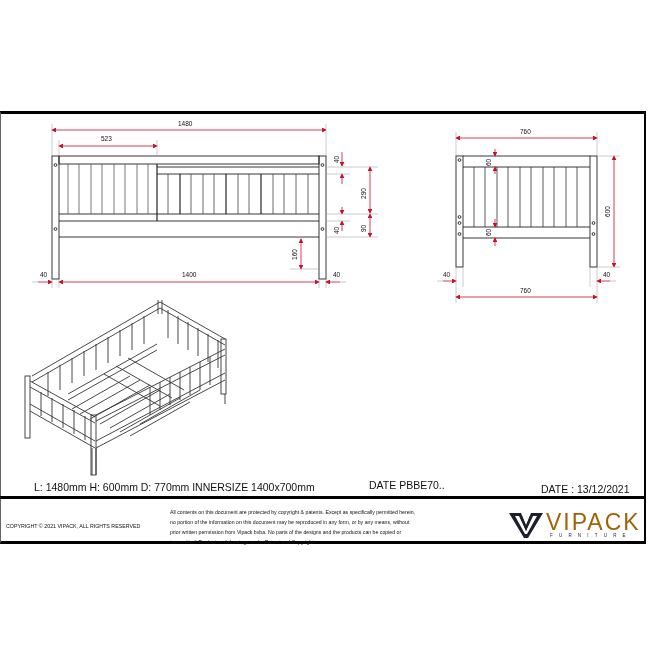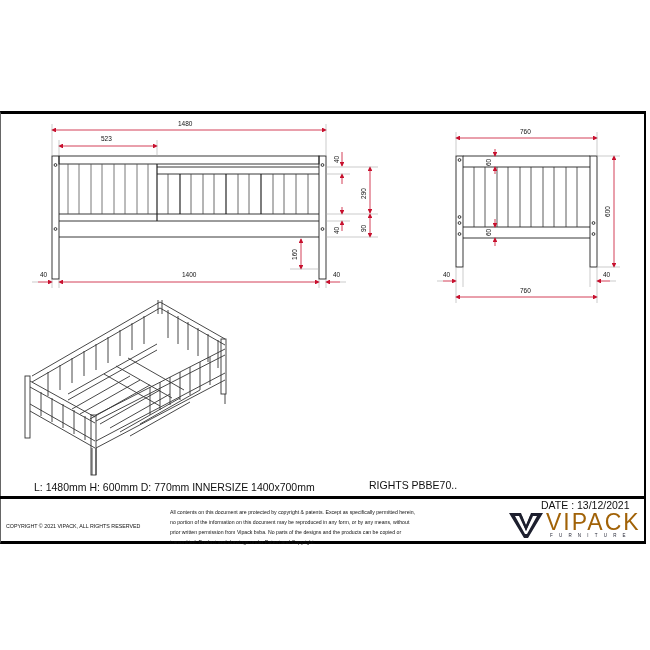--- a/index.html
+++ b/index.html
@@ -3,21 +3,21 @@
 <meta charset="utf-8">
 <style>
   html, body { margin: 0; padding: 0; background: #ffffff; }
   body { width: 650px; height: 650px; position: relative; overflow: hidden; font-family: "Liberation Sans", sans-serif; }
   #sheet { position: absolute; left: 0; top: 4px; width: 650px; height: 650px; }
   .frame { position: absolute; left: 0; top: 107px; width: 646px; height: 433px; border-top: 3px solid #000; border-right: 2px solid #000; border-left: 1px solid #666; border-bottom: 3px solid #000; box-sizing: border-box; }
   .divider { position: absolute; left: 0; top: 492px; width: 646px; height: 3px; background: #000; }
   .txt { position: absolute; white-space: nowrap; color: #111; }
   .specs { left: 34px; top: 477px; font-size: 10.5px; }
   .model { left: 369px; top: 475px; font-size: 10.5px; }
-  .date { left: 541px; top: 479px; font-size: 10.5px; margin-top: 16px; }
+  .date { left: 541px; top: 479px; font-size: 10.5px; }
   .copyright { left: 6px; top: 519px; font-size: 5.3px; }
   .legal { position: absolute; left: 170px; top: 503px; width: 300px; font-size: 5.2px; line-height: 10px; color: #111; }
   .legal div { white-space: nowrap; }
   .logo { position: absolute; left: 508px; top: 507px; }
   .logo-word { position: absolute; left: 38px; top: -2px; font-size: 23px; letter-spacing: 2px; color: #a16207; font-weight: normal; }
   .logo-sub { position: absolute; left: 42px; top: 22px; font-size: 4.5px; letter-spacing: 6.2px; color: #1d1f2e; }
 </style>
 </head>
 <body>
 
@@ -258,21 +258,21 @@
 
   <div class="txt" style="left:520px;top:124px;font-size:6.5px;">760</div>
   <div class="txt" style="left:520px;top:283px;font-size:6.5px;">760</div>
   <div class="txt" style="left:485px;top:155px;font-size:6.5px;transform:rotate(-90deg);">60</div>
   <div class="txt" style="left:485px;top:225px;font-size:6.5px;transform:rotate(-90deg);">60</div>
   <div class="txt" style="left:602px;top:204px;font-size:6.5px;transform:rotate(-90deg);">600</div>
   <div class="txt" style="left:443px;top:267px;font-size:6.5px;">40</div>
   <div class="txt" style="left:603px;top:267px;font-size:6.5px;">40</div>
 
   <div class="txt specs">L: 1480mm H: 600mm D: 770mm INNERSIZE 1400x700mm</div>
-  <div class="txt model">RIGHTS PBBE70..</div>
+  <div class="txt model">DATE PBBE70..</div>
   <div class="txt date">DATE : 13/12/2021</div>
   <div class="txt copyright">COPYRIGHT  © 2021 VIPACK, ALL RIGHTS RESERVED</div>
 
   <div class="legal">
     <div>All contents on this document are protected by copyright &amp; patents. Except as specifically permitted herein,</div>
     <div>no portion of the information on this document may be reproduced in any form, or by any means, without</div>
     <div>prior written permission from Vipack bvba. No parts of the designs and the products can be copied or</div>
     <div>transmitted. Product and drawings under Patent and Copyright.</div>
   </div>
 

